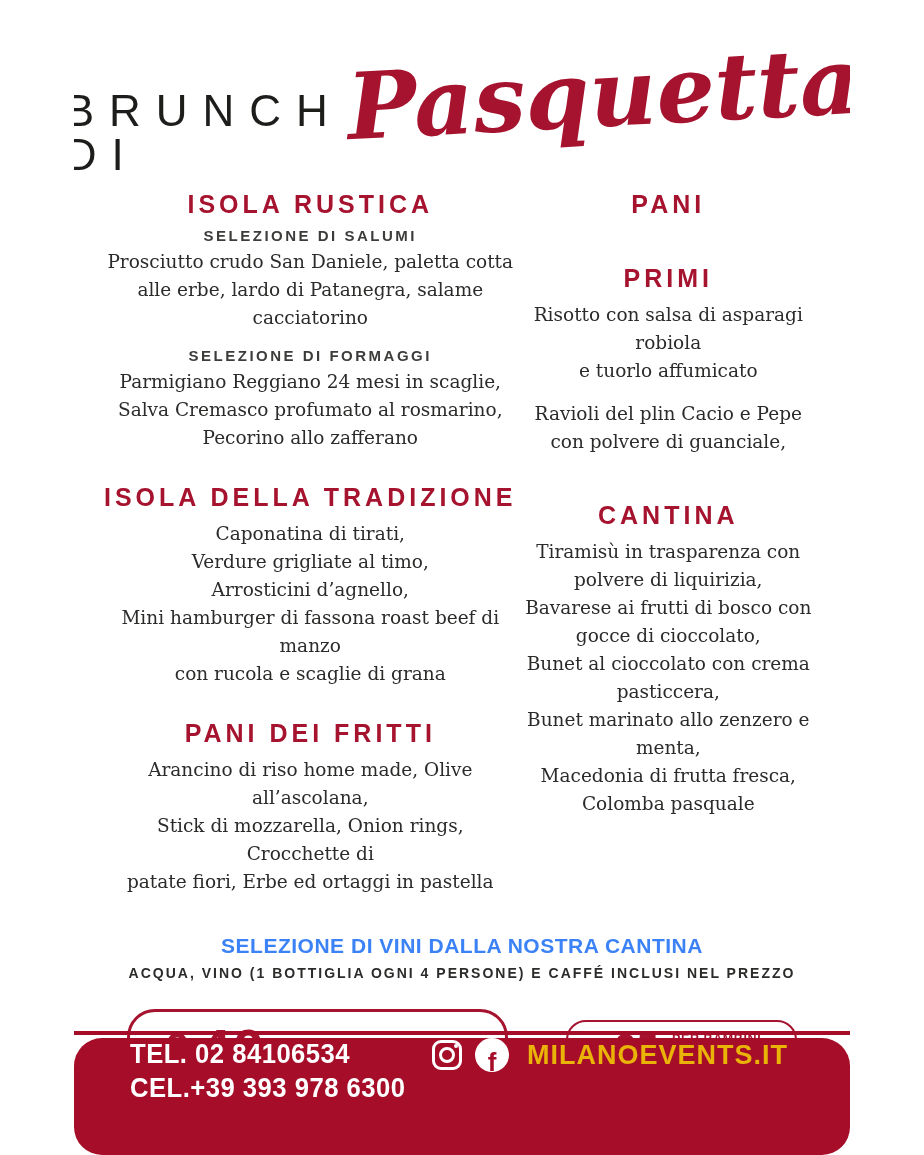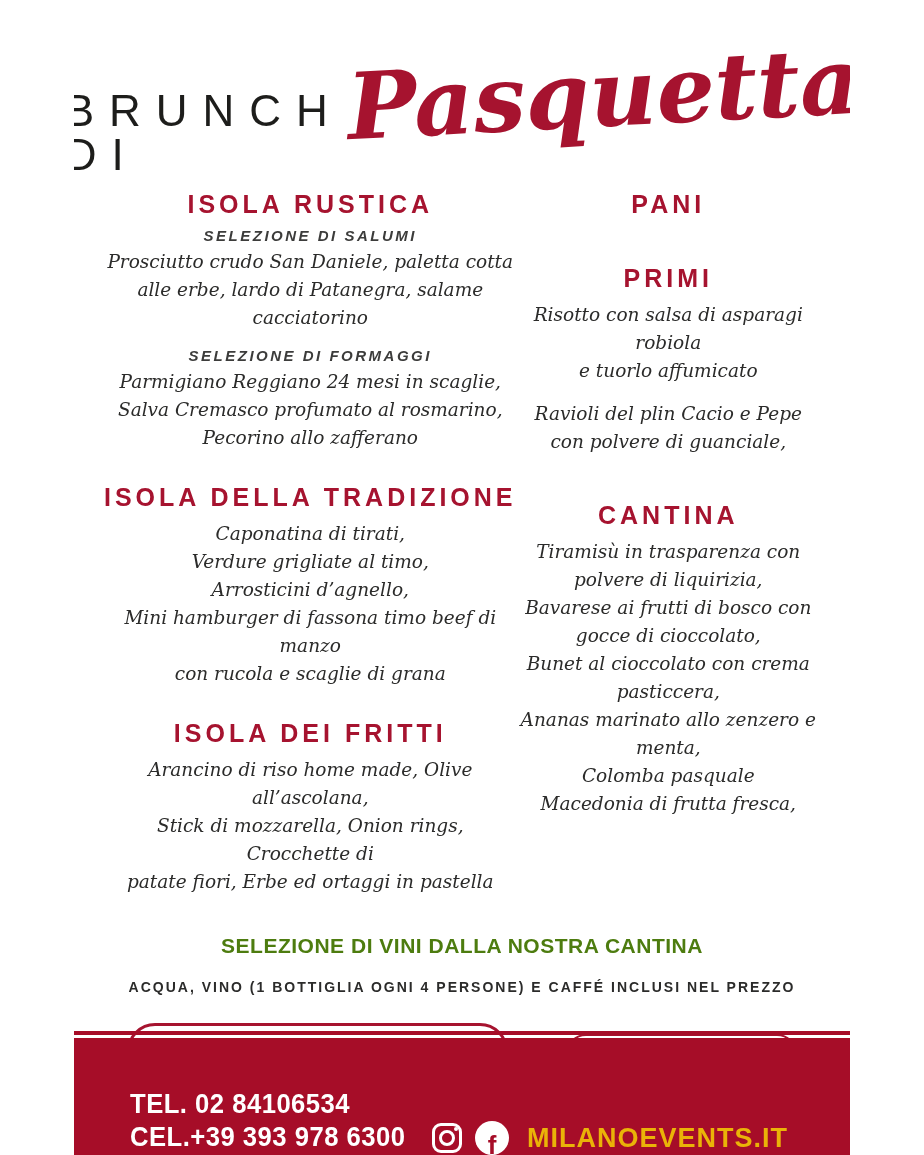--- a/index.html
+++ b/index.html
@@ -31,32 +31,32 @@
   .menu-section { margin-bottom:30px; }
   .col-right .menu-section { margin-bottom:44px; }
   .section-title {
     font-size:25px; font-weight:600; letter-spacing:4px;
     color:#a6132f; line-height:1.2; margin-bottom:8px; white-space:nowrap;text-align:center;
   }
   .group-subtitle {
     font-size:15px; font-weight:bold; letter-spacing:2.5px;
     color:#3c3c3b; margin-bottom:4px;
   }
-  .item-group { margin-bottom:15px;font-style:italic; }
+  .item-group { margin-bottom:15px; }
   .item-group:last-child { margin-bottom:0; }
   .item-line {
     font-family:"DejaVu Serif", serif; font-size:18.5px; line-height:28px;
     color:#2b2b2a;
   }
 
   
   .wine-note { text-align:center; margin-top:8px; }
   .wine-title {
-    font-size:21px; font-weight:bold; letter-spacing:0.5px; color:#4d7c0f;
-    margin-bottom:21px;
+    font-size:21px; font-weight:bold; letter-spacing:0.5px; color:#3b82f6;
+    margin-bottom:7px;
   }
   .wine-sub {
     font-size:14px; font-weight:bold; letter-spacing:2px; color:#2b2b2a;
   }
 
   
   .pricing {
     display:flex; justify-content:center; align-items:center;
     gap:58px; margin-top:26px; height:82px;
   }
@@ -76,22 +76,23 @@
   }
   .label-stack span {
     font-size:12.5px; font-weight:bold; letter-spacing:0.6px; line-height:1.25;
   }
 
   
   .footer { position:absolute; left:0; right:0; bottom:0; }
   .footer-rule { height:4px; background:#a60d28; margin-bottom:3px; }
   .footer-band {
     height:117px; background:#a60d28;
-    display:flex; align-items:flex-end; justify-content:space-between;
+    display:flex; align-items:flex-start; justify-content:space-between;
     padding:0 62px 0 56px;
+    border-radius:28px;
   }
   .phone-block {
     color:#ffffff; font-weight:bold; font-size:27px; line-height:1.25;
     letter-spacing:0.5px; transform:scale(0.95,1); transform-origin:left center;
   }
   .social-block { display:flex; align-items:center; gap:13px; }
   .ig-icon { position:relative; width:30px; height:30px;
     border:3px solid #ffffff; border-radius:9px; }
   .ig-icon::before { content:""; position:absolute; inset:4px;
     border:3px solid #ffffff; border-radius:50%; }
@@ -135,26 +136,26 @@
             <div class="item-line">Salva Cremasco profumato al rosmarino,</div>
             <div class="item-line">Pecorino allo zafferano</div>
           </div>
         </section>
         <section class="menu-section">
           <h2 class="section-title">ISOLA DELLA TRADIZIONE</h2>
           <div class="item-group">
             <div class="item-line">Caponatina di tirati,</div>
             <div class="item-line">Verdure grigliate al timo,</div>
             <div class="item-line">Arrosticini d’agnello,</div>
-            <div class="item-line">Mini hamburger di fassona timo beef di manzo</div>
+            <div class="item-line">Mini hamburger di fassona roast beef di manzo</div>
             <div class="item-line">con rucola e scaglie di grana</div>
           </div>
         </section>
         <section class="menu-section">
-          <h2 class="section-title">ISOLA DEI FRITTI</h2>
+          <h2 class="section-title">PANI DEI FRITTI</h2>
           <div class="item-group">
             <div class="item-line">Arancino di riso home made, Olive all’ascolana,</div>
             <div class="item-line">Stick di mozzarella, Onion rings, Crocchette di</div>
             <div class="item-line">patate fiori, Erbe ed ortaggi in pastella</div>
           </div>
         </section>
       </div>
     <div class="col col-right" id="col-right">
         <section class="menu-section">
           <h2 class="section-title">PANI</h2>
@@ -169,23 +170,23 @@
             <div class="item-line">Ravioli del plin Cacio e Pepe</div>
             <div class="item-line">con polvere di guanciale,</div>
           </div>
         </section>
         <section class="menu-section">
           <h2 class="section-title">CANTINA</h2>
           <div class="item-group">
             <div class="item-line">Tiramisù in trasparenza con polvere di liquirizia,</div>
             <div class="item-line">Bavarese ai frutti di bosco con gocce di cioccolato,</div>
             <div class="item-line">Bunet al cioccolato con crema pasticcera,</div>
-            <div class="item-line">Ananas marinato allo zenzero e menta,</div>
+            <div class="item-line">Bunet marinato allo zenzero e menta,</div>
+            <div class="item-line">Macedonia di frutta fresca,</div>
             <div class="item-line">Colomba pasquale</div>
-            <div class="item-line">Macedonia di frutta fresca,</div>
           </div>
         </section>
       </div>
   </div>
 
   <div class="wine-note">
     <div class="wine-title">SELEZIONE DI VINI DALLA NOSTRA CANTINA</div>
     <div class="wine-sub">ACQUA, VINO (1 BOTTIGLIA OGNI 4 PERSONE) E CAFFÉ INCLUSI NEL PREZZO</div>
   </div>
 

